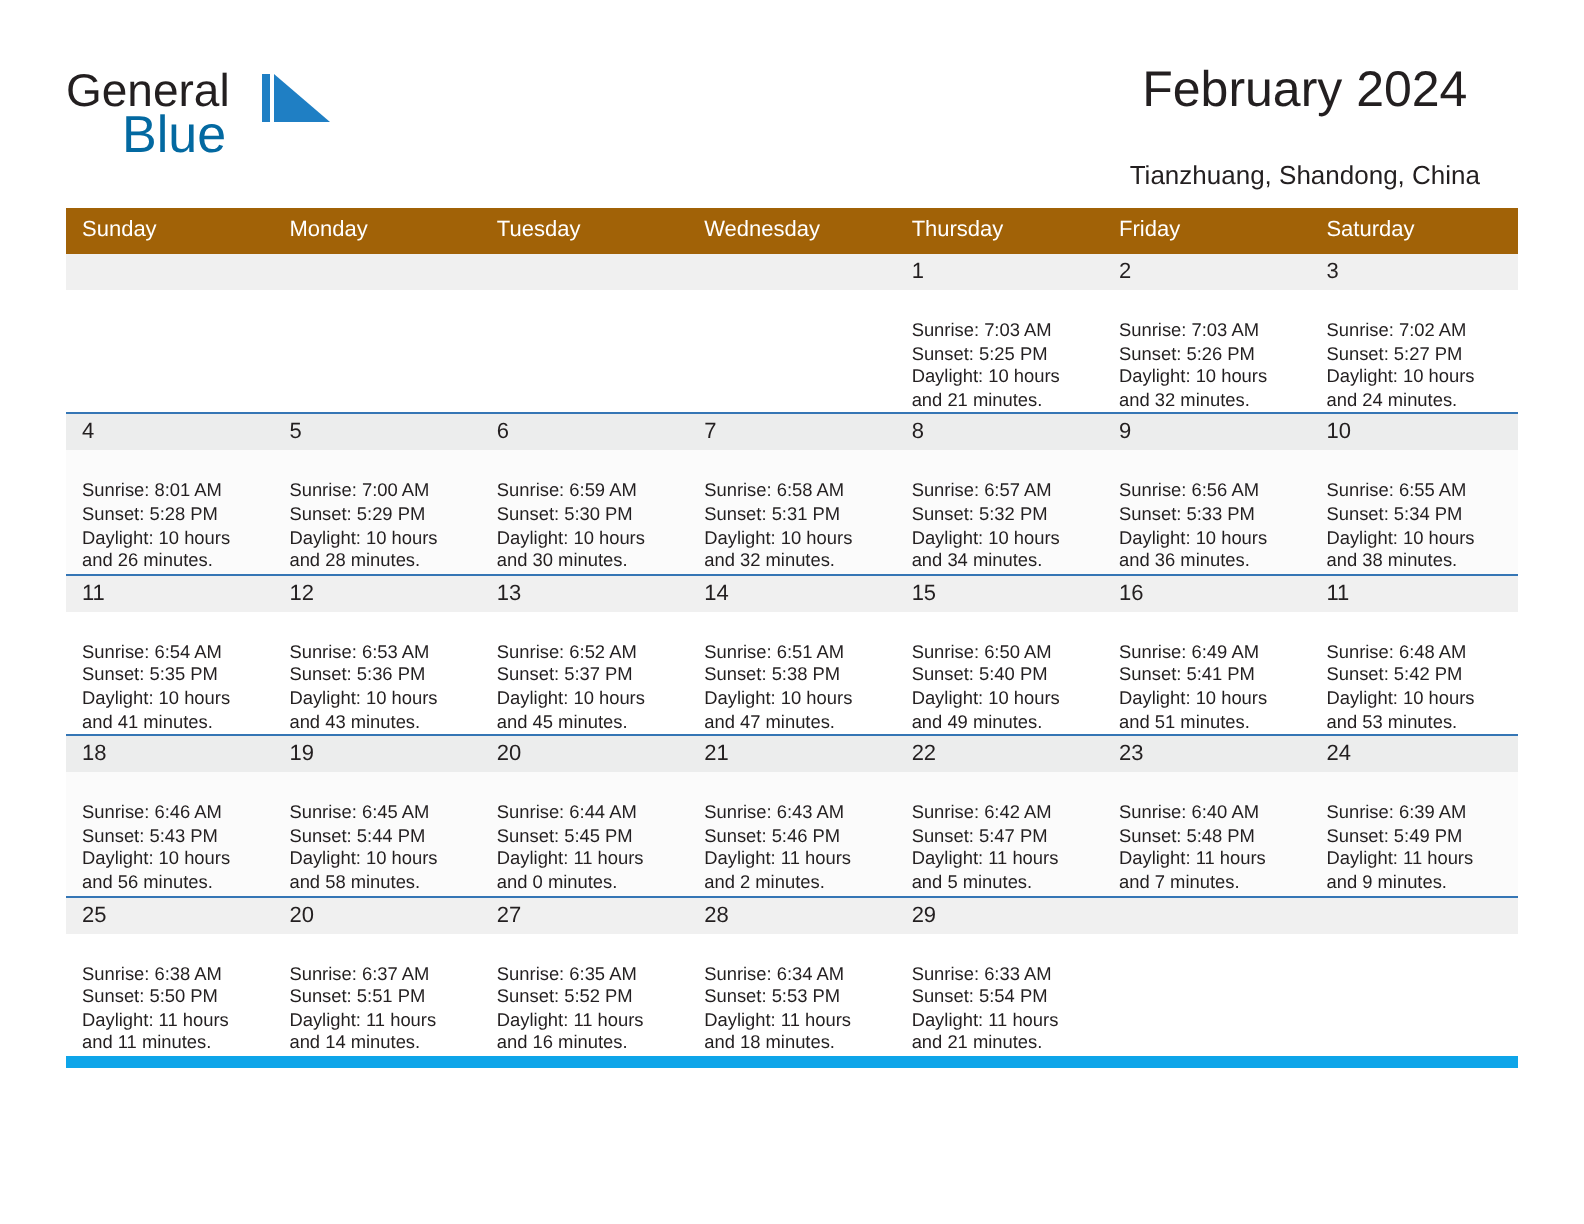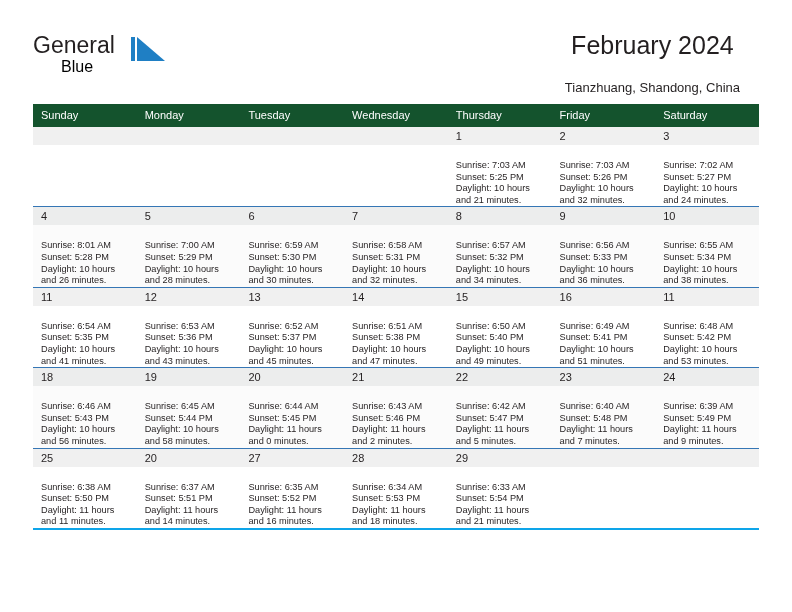--- a/index.html
+++ b/index.html
@@ -37,22 +37,22 @@
     height: 56px;
   }
   .brand-general {
     font-size: 23px;
     color: #231f20;
     letter-spacing: 0px;
     line-height: 26px;
     font-family: "Liberation Sans", sans-serif;
   }
   .brand-blue {
-    font-size: 16px;
-    color: #000000;
+    font-size: 26px;
+    color: #0369a1;
     line-height: 24px;
     margin-left: 28px;
     display: block;
     margin-top: -3px;
   }
   .brand-mark {
     position: absolute;
     left: 98px;
     top: 5px;
     width: 40px;
@@ -81,21 +81,21 @@
   
   .calendar {
     position: absolute;
     left: 33px;
     top: 104px;
     width: 726px;
     border-collapse: collapse;
     table-layout: fixed;
   }
   .calendar th {
-    background: #14532d;
+    background: #a16207;
     color: #ffffff;
     font-size: 11px;
     font-weight: normal;
     text-align: left;
     padding: 5px 0 5px 8px;
     line-height: 13px;
     height: 12px;
     border: none;
   }
   .calendar td {
@@ -107,21 +107,21 @@
     border-top: 1px solid #3576b5;
     background: #ffffff;
   }
   .calendar tr.week-row.shaded td {
     background: #fbfbfb;
   }
   .calendar tr.week-row:first-child td {
     border-top: none;
   }
   .calendar tbody tr.week-row:last-child td {
-    border-bottom: 2px solid #0ea5e9;
+    border-bottom: 6px solid #0ea5e9;
   }
   .cell {
     position: relative;
     height: 100%;
     box-sizing: border-box;
   }
   .daynum {
     background: #f0f0f0;
     font-size: 11px;
     color: #231f20;

